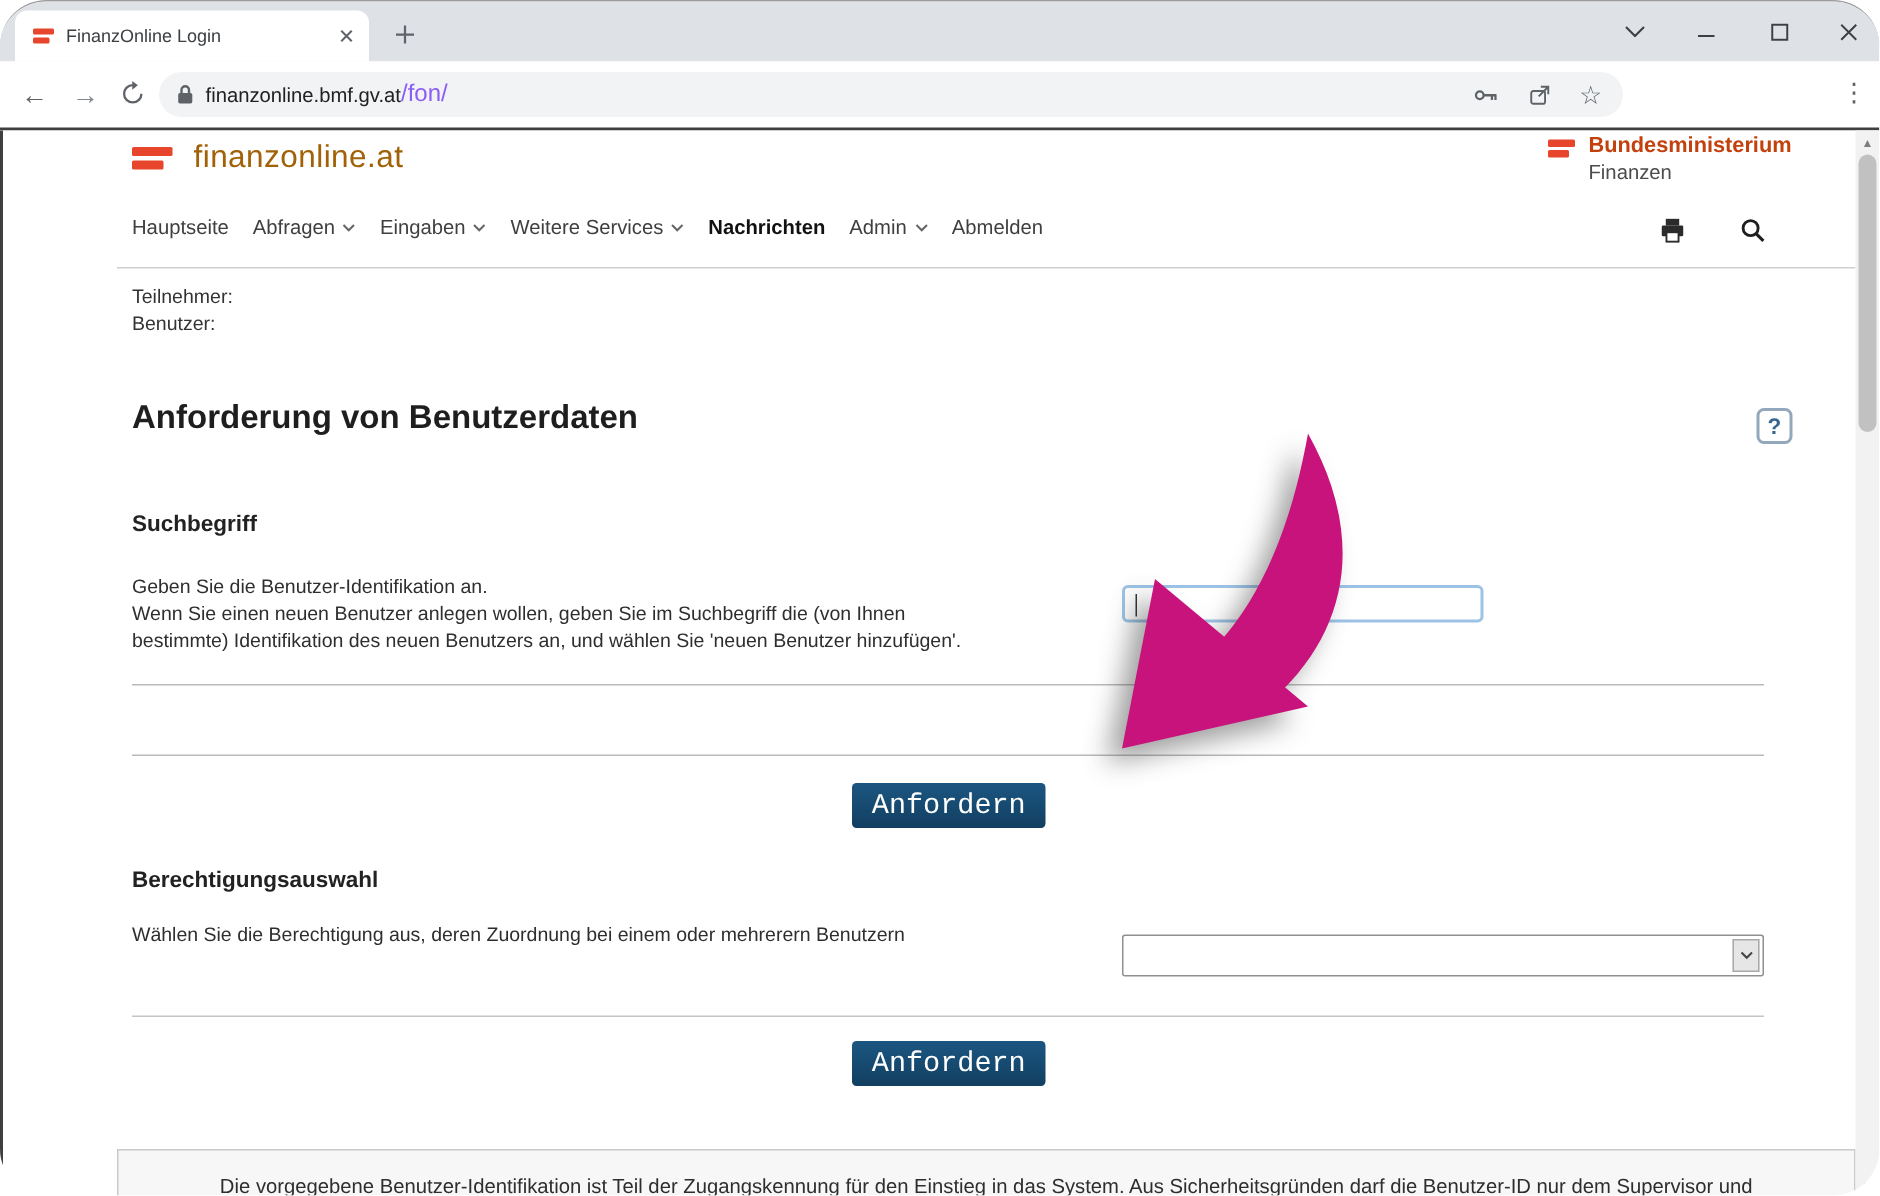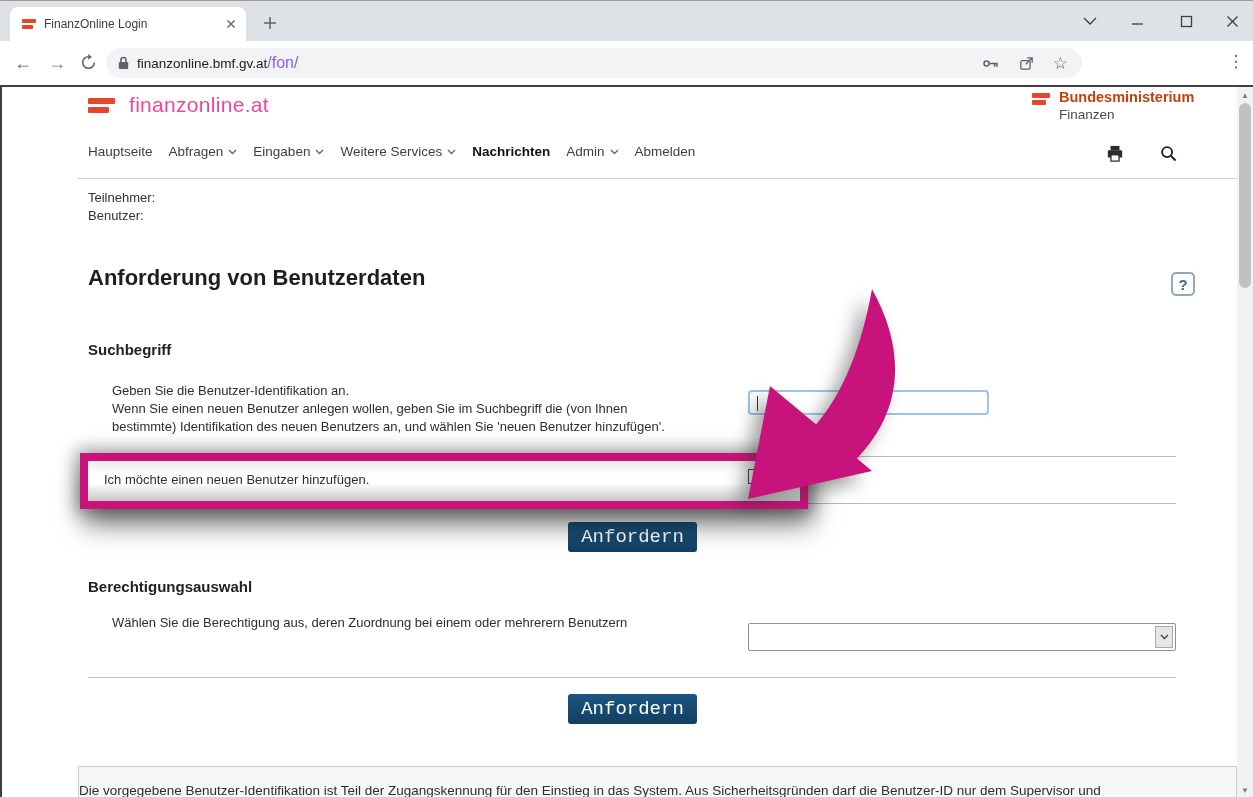--- a/index.html
+++ b/index.html
@@ -1,17 +1,17 @@
 <!DOCTYPE html>
 <html><head>
 <meta charset="utf-8">
 <style>
   * { margin:0; padding:0; box-sizing:border-box; }
   body { font-family:"Liberation Sans", sans-serif; background:#fff; }
-  .window { position:relative; width:1253px; height:797px; overflow:hidden; background:#fff; border-top:1px solid #9b9b9b; }
+  .window { position:relative; width:1253px; height:797px; overflow:hidden; background:#fff; border-top:1px solid #9b9b9b;border-radius:31px; }
 
   
   .tabstrip { position:absolute; top:0; left:0; width:100%; height:40px; background:#dee1e6; }
   .tab { position:absolute; left:10px; top:6px; width:236px; height:34px; background:#fff; border-radius:8px 8px 0 0; display:flex; align-items:center; padding:0 8px 0 12px; }
   .tab-title { flex:1; font-size:12px; color:#3c4043; white-space:nowrap; overflow:hidden; margin-left:8px; }
   .icon-btn { display:flex; align-items:center; justify-content:center; }
   .newtab { position:absolute; left:258px; top:10px; width:24px; height:24px; }
   .winctl { position:absolute; top:8px; width:30px; height:24px; display:flex; align-items:center; justify-content:center; }
 
   .urlrow { position:absolute; top:40px; left:0; width:100%; height:44px; background:#fff; }
@@ -29,60 +29,60 @@
 
   .flag i { display:block; background:#e8462c; border-radius:1px; }
   .flag-lg i:first-child { width:27px; height:6px; }
   .flag-lg i:last-child  { width:21px; height:6px; margin-top:3px; }
   .flag-md i:first-child { width:18px; height:5px; }
   .flag-md i:last-child  { width:14px; height:5px; margin-top:2px; }
   .flag-sm i:first-child { width:14px; height:4px; }
   .flag-sm i:last-child  { width:11px; height:4px; margin-top:2px; }
 
   .fo-logo { position:absolute; left:88px; top:6px; display:flex; align-items:center; gap:14px; }
-  .fo-logo-text { font-size:21px; color:#ec4899; letter-spacing:.3px; }
+  .fo-logo-text { font-size:21px; color:#a16207; letter-spacing:.3px; }
   .bmf-logo { position:absolute; left:1032px; top:2px; display:flex; gap:9px; }
   .bmf-l1 { font-size:14.5px; font-weight:bold; color:#c2410c; }
   .bmf-l2 { font-size:13.5px; color:#4c4c4c; margin-top:2px; }
 
   .mainnav { position:absolute; left:88px; top:57px; display:flex; gap:16px; align-items:center; }
   .nav-item { font-size:13.5px; color:#3f3f3f; display:flex; align-items:center; gap:5px; cursor:pointer; }
   .nav-item.active { color:#111; font-weight:bold; }
   .nav-icon { position:absolute; top:58px; }
   .nav-divider { position:absolute; left:78px; top:91px; width:1159px; height:1px; background:#cfcfcf; }
 
   .session { position:absolute; left:88px; top:102px; font-size:13px; color:#333; line-height:18px; }
   .session .lbl { display:inline-block; min-width:80px; }
 
   .page-title { position:absolute; left:88px; top:178px; font-size:22px; font-weight:bold; color:#1e1e1e; }
   .help-btn { position:absolute; left:1171px; top:185px; width:24px; height:24px; border:2px solid #93a7bd; border-radius:5px; background:#fff; color:#39678f; font-size:15px; font-weight:bold; display:flex; align-items:center; justify-content:center; cursor:pointer; }
 
   .section-h { position:absolute; left:88px; font-size:15px; font-weight:bold; color:#222; }
-  .desc { position:absolute; left:88px; font-size:13px; color:#2e2e2e; line-height:18px;margin-left:24px; }
+  .desc { position:absolute; left:88px; font-size:13px; color:#2e2e2e; line-height:18px; }
 
   .text-input { position:absolute; left:748px; top:303px; width:241px; height:25px; border:2px solid #9cc3e6; border-radius:4px; background:#fff; }
   .caret { position:absolute; left:7px; top:4px; width:1px; height:15px; background:#333; }
 
   .sep { position:absolute; left:88px; width:1088px; height:1px; background:#b9b9b9; }
 
   .hlbox { position:absolute; left:80px; top:366px; width:728px; height:56px; border:8px solid #c9137c;
            background:linear-gradient(180deg,#eaeaea 0%,#fdfdfd 30%,#ffffff 55%,#c7c7c7 100%);
            box-shadow:0 0 16px 4px rgba(0,0,0,.35), 4px 16px 26px rgba(0,0,0,.5); z-index:5; }
   .hl-label { position:absolute; left:16px; top:11px; font-size:13px; color:#2e2e2e; }
   .checkbox { position:absolute; left:660px; top:8px; width:15px; height:15px; border:1.5px solid #3c3c3c; background:#fff; cursor:pointer; }
 
   .btn { position:absolute; left:568px; width:129px; height:30px; border:none; border-radius:3px;
          background:linear-gradient(180deg,#1b5681 0%,#123f61 100%); color:#fff; font-size:19px;
          font-family:Liberation Mono, monospace; display:flex; align-items:center; justify-content:center; cursor:pointer; }
 
   .select { position:absolute; left:748px; top:536px; width:428px; height:28px; border:1px solid #8f8f8f; border-radius:2px; background:#fff; }
   .select-arrow { position:absolute; right:2px; top:2px; bottom:2px; width:18px; background:#e6e6e6; border:1px solid #a9a9a9; display:flex; align-items:center; justify-content:center; }
 
   .footer-box { position:absolute; left:78px; top:679px; width:1159px; height:40px; background:#f7f7f7; border:1px solid #cacaca; }
-  .footer-note { position:absolute; left:0; right:0; top:16px; font-size:13.5px; color:#2e2e2e; text-align:left; white-space:nowrap; overflow:hidden; }
+  .footer-note { position:absolute; left:0; right:0; top:16px; font-size:13.5px; color:#2e2e2e; text-align:center; white-space:nowrap; overflow:hidden; }
 
   .scrollbar { position:absolute; left:1237px; top:0; width:16px; height:711px; background:#f2f2f2; }
   .sb-arrow { position:absolute; left:0; width:16px; height:16px; font-size:8px; color:#7d7d7d; display:flex; align-items:center; justify-content:center; cursor:pointer; }
   .sb-thumb { position:absolute; left:2px; top:16px; width:12px; height:185px; background:#c1c1c1; border-radius:7px; cursor:pointer; }
 
   .annot-arrow { position:absolute; left:700px; top:182px; z-index:6; filter:drop-shadow(-10px 10px 9px rgba(40,40,40,.45)); pointer-events:none; }
 </style>
 </head>
 <body>
 
@@ -251,24 +251,20 @@
       <div>Wenn Sie einen neuen Benutzer anlegen wollen, geben Sie im Suchbegriff die (von Ihnen</div>
       <div>bestimmte) Identifikation des neuen Benutzers an, und wählen Sie 'neuen Benutzer hinzufügen'.</div>
     </div>
     <div class="text-input" value="">
       <span class="caret"></span>
     </div>
 
     <div class="sep" style="top:369px;"></div>
     <div class="sep" style="top:416px;"></div>
 
-    <div class="hlbox">
-      <span class="hl-label">Ich möchte einen neuen Benutzer hinzufügen.</span>
-      <span class="checkbox"></span>
-    </div>
 
     <div class="btn" style="top:435px;">Anfordern</div>
 
     <div class="section-h" style="top:491px;">Berechtigungsauswahl</div>
     <div class="desc" style="top:527px;">
       <div>Wählen Sie die Berechtigung aus, deren Zuordnung bei einem oder mehrerern Benutzern</div>
     </div>
     <div class="select">
       <span></span>
       <span class="select-arrow">

